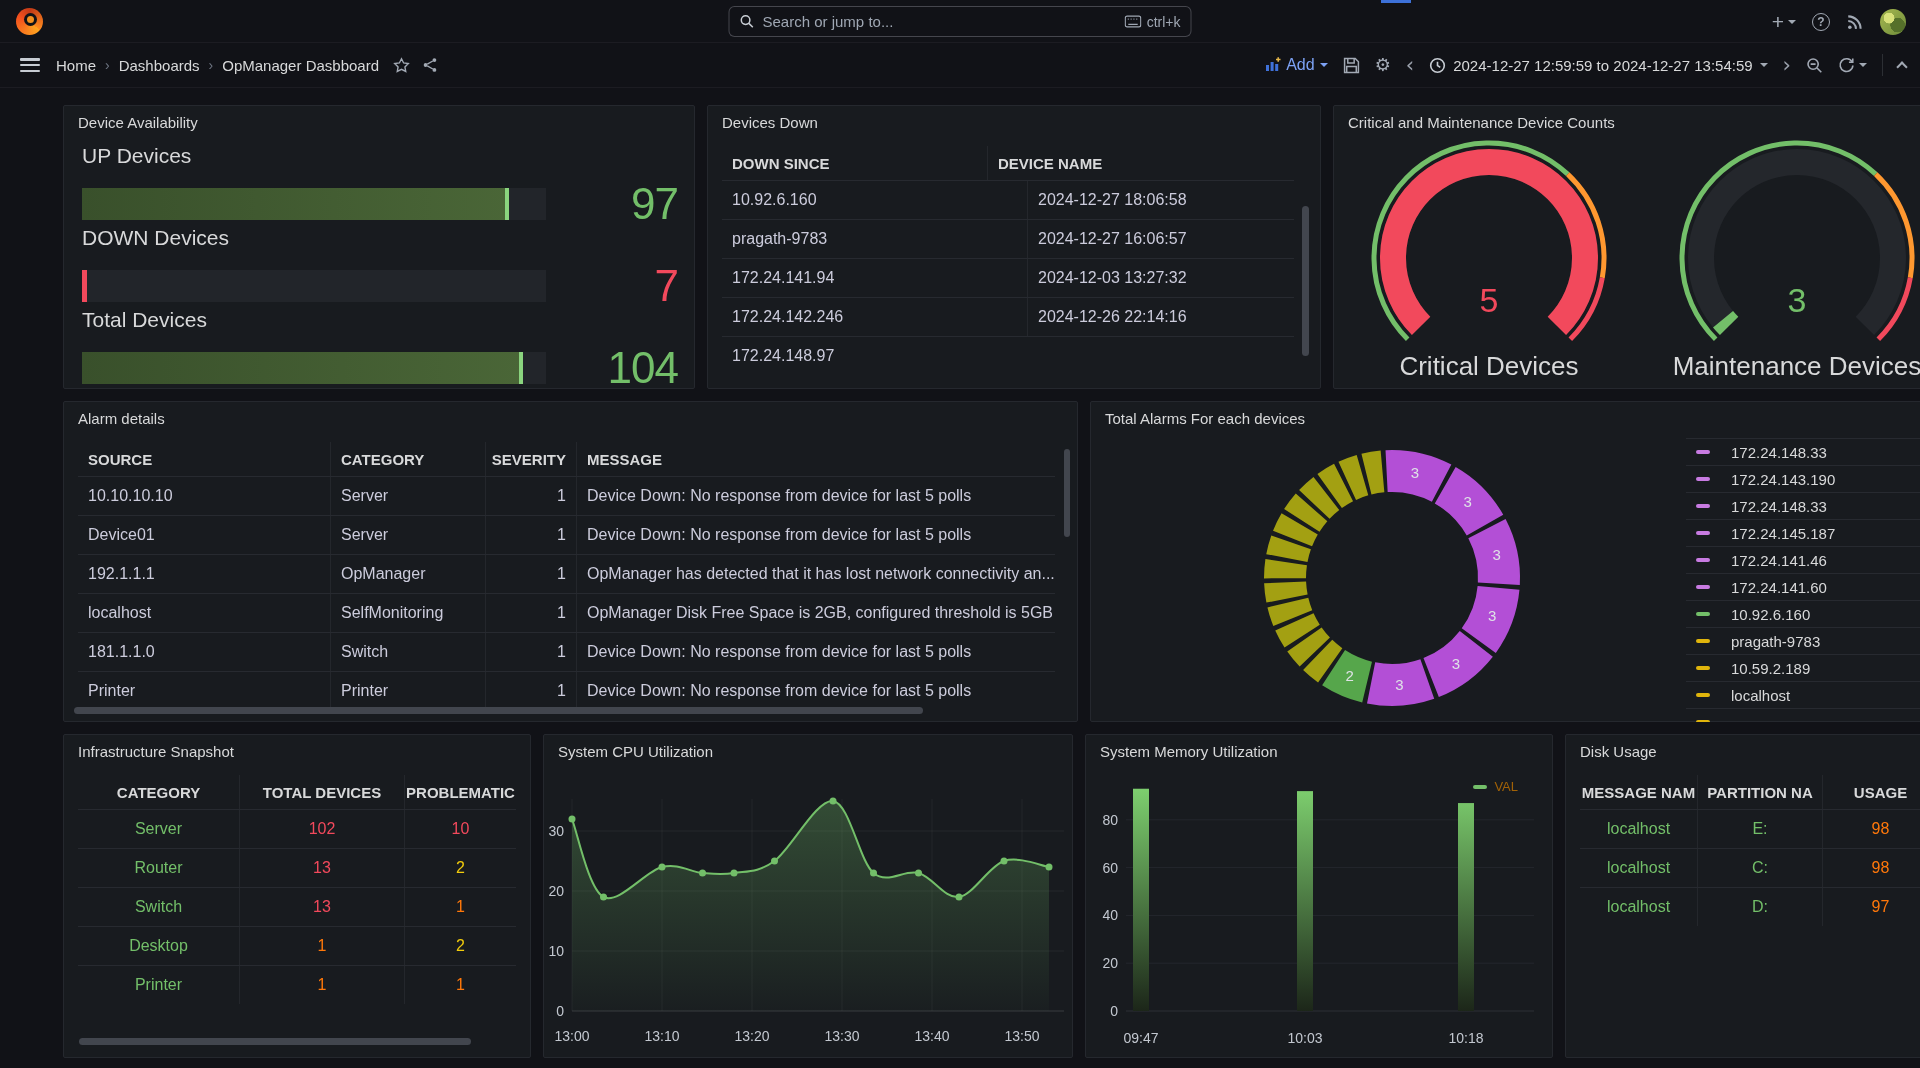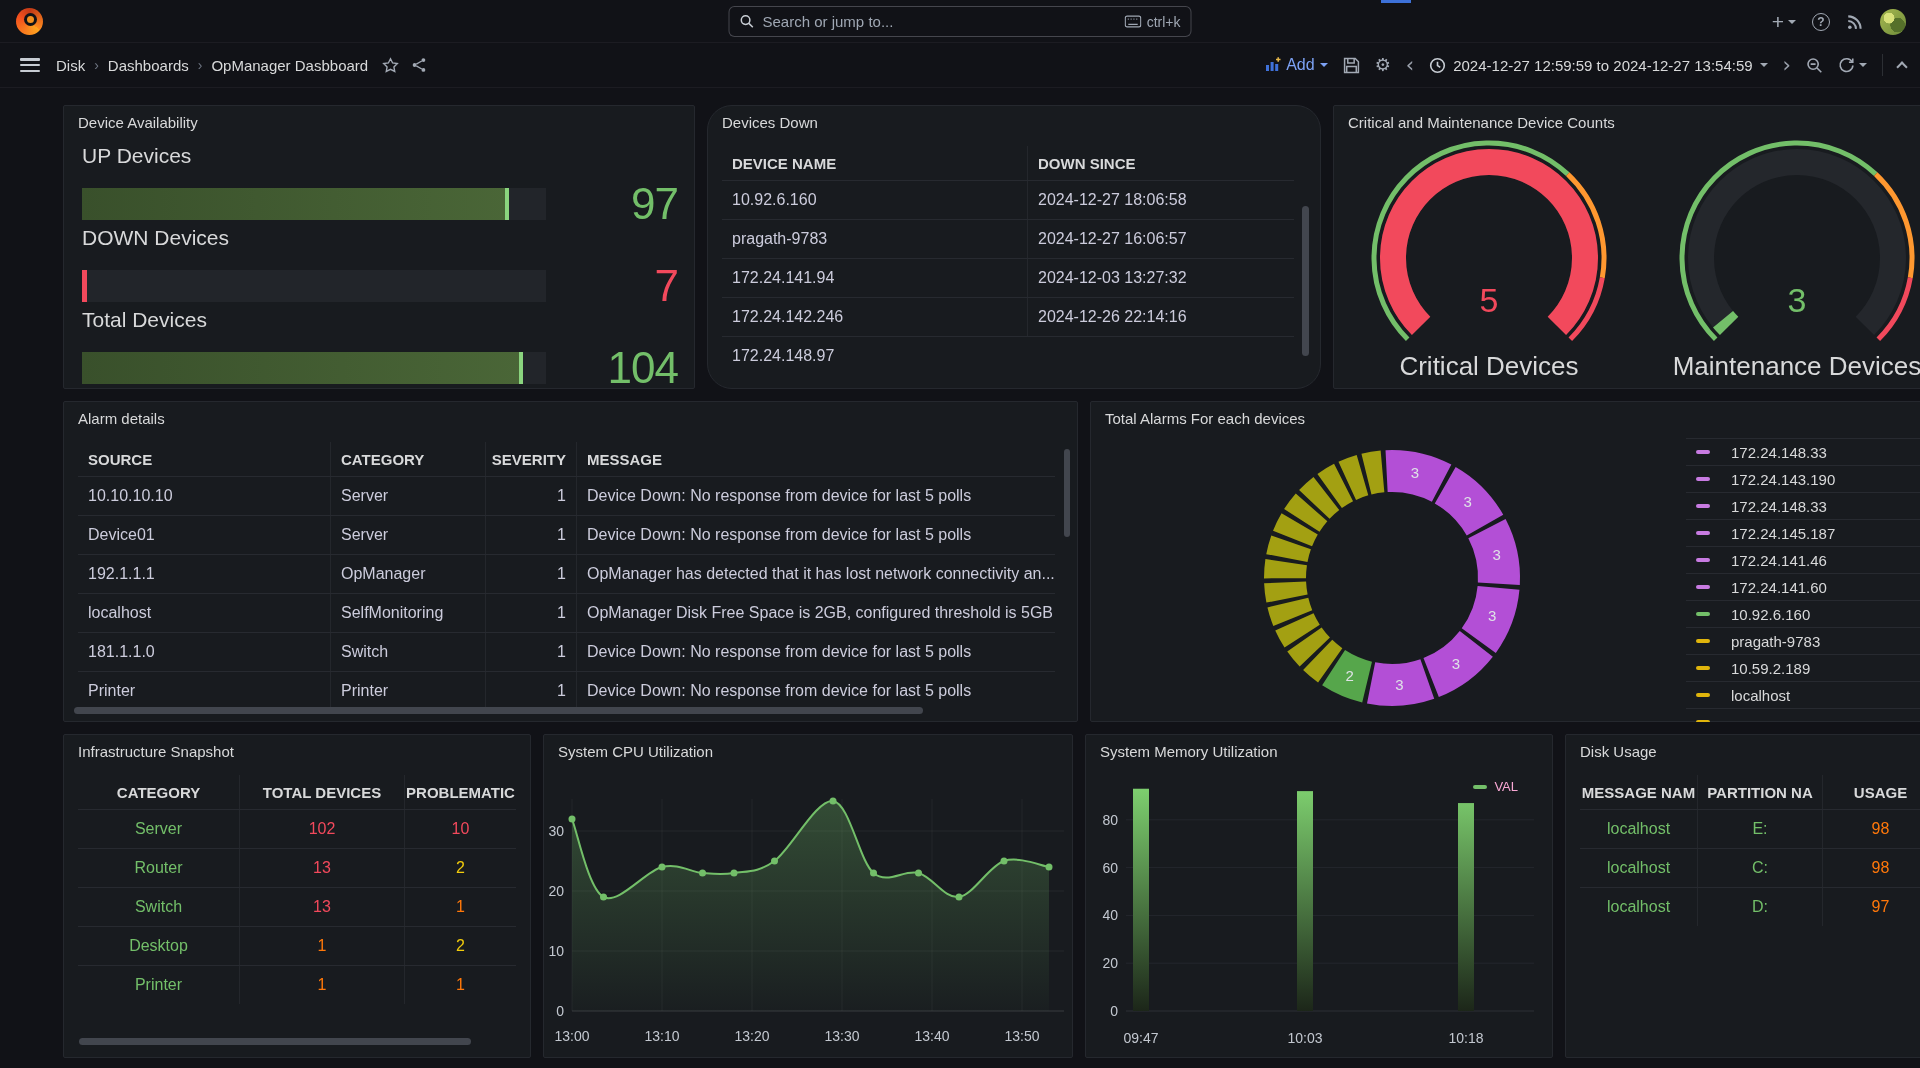--- a/index.html
+++ b/index.html
@@ -80,21 +80,21 @@
   .gaugebox{position:absolute;top:30px;width:310px;text-align:center;}
   .gaugelabel{margin-top:-4px;font-size:26px;color:#d8d9da;}
 
   
   .legend{position:absolute;left:595px;top:36px;width:258px;height:284px;overflow:hidden;}
   .legitem{display:flex;align-items:center;gap:21px;height:27px;border-top:1px solid rgba(204,204,220,0.09);
            padding-left:10px;font-size:15px;color:#d8d9da;}
   .legdash{width:14px;height:4px;border-radius:2px;flex:none;}
 
   .memlegend{position:absolute;right:34px;top:44px;display:flex;align-items:center;gap:7px;
-             font-size:13px;color:#f9a8d4;}
+             font-size:13px;color:#a16207;}
   svg text{font-family:"Liberation Sans","DejaVu Sans",sans-serif;}
 </style>
 </head>
 <body>
 
 <div class="app">
 
   <header class="topbar">
     <div class="logo"></div>
     <div class="loadstrip"></div>
@@ -127,21 +127,21 @@
     </div>
   </header>
 
   <nav class="navbar">
     <div class="burger">
         <span></span>
         <span></span>
         <span></span>
       </div>
     <div class="crumbs">
-      <span>Disk</span>
+      <span>Home</span>
       <span class="crumbsep">›</span>
       <span>Dashboards</span>
       <span class="crumbsep">›</span>
       <span>OpManager Dasbboard</span>
     </div>
     <div class="crumbicons">
       <svg width="17" height="17" viewBox="0 0 16 16">
         <path d="M8 1.6l2 4 4.4.6-3.2 3.1.8 4.3L8 11.6 4 13.6l.8-4.3L1.6 6.2 6 5.6z" fill="none" stroke="#a2a9b4" stroke-width="1.3"></path>
       </svg>
       <svg width="16" height="16" viewBox="0 0 16 16">
@@ -217,26 +217,26 @@
             <div class="avlabel">Total Devices</div>
             <div class="avbar">
               <div class="avfill" style="width: 95%; background: linear-gradient(90deg, rgb(57, 80, 43), rgb(74, 102, 55));"></div>
               <div class="avtip" style="left: calc(95% - 4px); background: rgb(138, 212, 126);"></div>
             </div>
             <div class="avval" style="color: rgb(115, 191, 105);">104</div>
           </div>
         </div>
     </section>
 
-    <section class="panel" id="p-down" style="left:659px;top:17px;width:614px;height:284px;border-radius:25px;">
+    <section class="panel" id="p-down" style="left:659px;top:17px;width:614px;height:284px;">
       <div class="ptitle">Devices Down</div>
       <div class="tbl" id="tbl-down" style="right:26px;">
           <div class="thead">
+            <div class="tcell thc" style="flex: 1 1 0%;">DOWN SINCE</div>
             <div class="tcell thc" style="width: 306px;">DEVICE NAME</div>
-            <div class="tcell thc" style="flex: 1 1 0%;">DOWN SINCE</div>
           </div>
           <div class="trow">
             <div class="tcell" style="width: 306px;">10.92.6.160</div>
             <div class="tcell" style="flex: 1 1 0%;">2024-12-27 18:06:58</div>
           </div>
           <div class="trow">
             <div class="tcell" style="width: 306px;">pragath-9783</div>
             <div class="tcell" style="flex: 1 1 0%;">2024-12-27 16:06:57</div>
           </div>
           <div class="trow">

